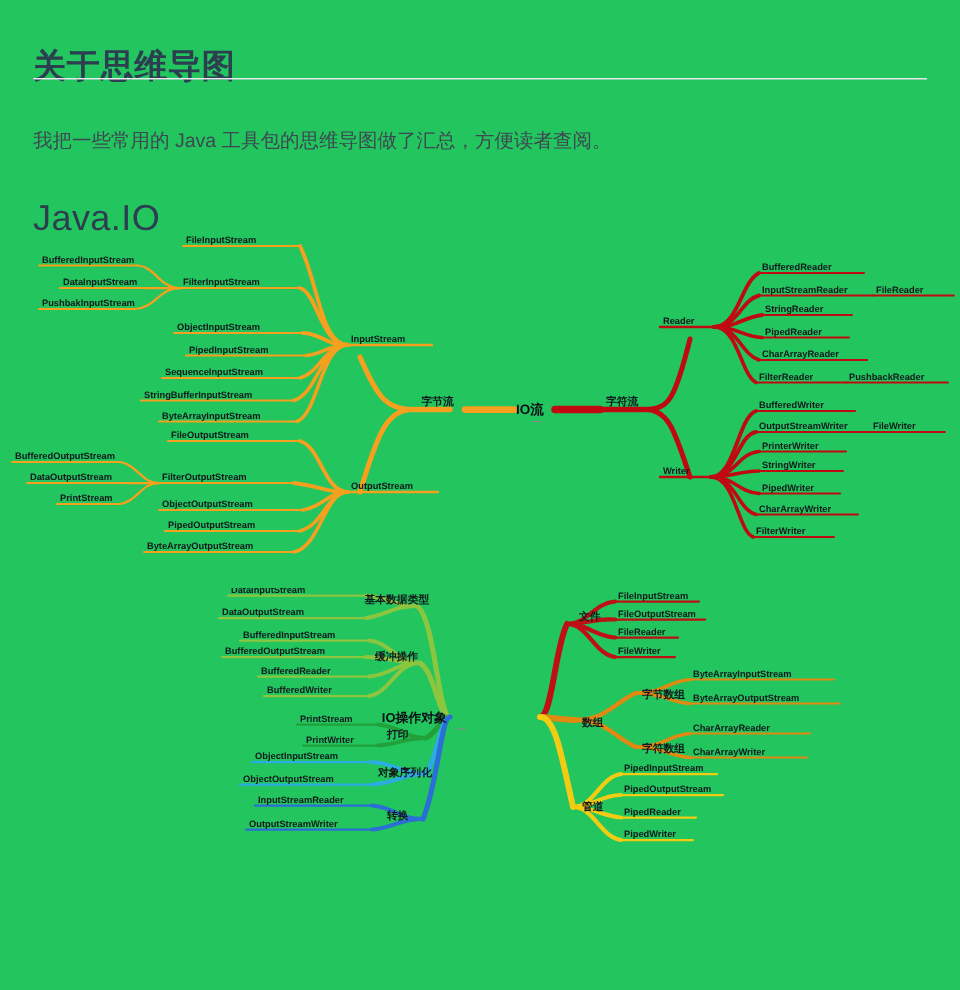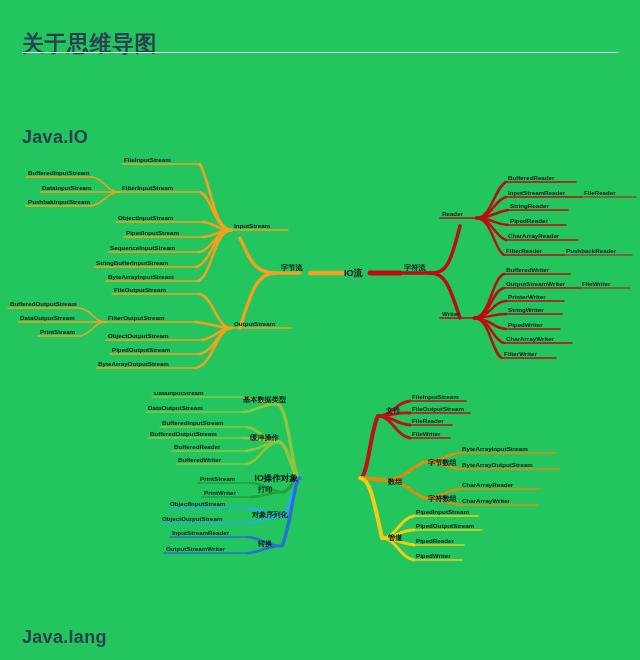--- a/index.html
+++ b/index.html
@@ -18,21 +18,21 @@
   .title-rule{
     position:absolute;left:22px;top:52px;width:596px;height:1px;
     background:#e6e9ed;
   }
   .intro{
     position:absolute;left:22px;top:70px;width:600px;
     font-size:13px;color:#3d4852;line-height:1.7;
   }
   .sec-head{
     position:absolute;left:22px;
-    font-size:18px;font-weight:bold;color:#2c3e50;
+    font-size:24px;font-weight:normal;color:#2c3e50;
     letter-spacing:0.3px;
   }
   #sec-io{top:112px;}
   #sec-lang{top:612px;}
   .map{position:absolute;left:0;}
   #map1{top:148px;}
   #map2{top:392px;}
   svg{display:block;}
   text{font-family:"Liberation Sans","DejaVu Sans",sans-serif;}
   .lbl{font-size:6.2px;font-weight:bold;fill:#14181d;}
@@ -41,20 +41,21 @@
   .lbl-center2{font-size:8.6px;font-weight:bold;fill:#0d1117;}
   path{fill:none;stroke-linecap:round;}
 </style>
 </head>
 <body>
 
 <div class="page">
 
   <h1 class="page-title">关于思维导图</h1>
   <div class="title-rule"></div>
+  <p class="intro">我把一些常用的 Java 工具包的思维导图做了汇总，方便读者查阅。</p>
 
   <h2 class="sec-head" id="sec-io">Java.IO</h2>
 
   <div class="map" id="map2">
     <svg width="640" height="210" viewBox="0 0 640 210">
 
       <g>
         <path d="M300,86 C292,86 290,20 278,12" stroke="#8CC63E" stroke-width="3.4"></path>
         <path d="M278,12 C262,12 258,6 244,5" stroke="#8CC63E" stroke-width="2.6"></path>
         <path d="M278,12 C262,12 258,18 244,20" stroke="#8CC63E" stroke-width="2.6"></path>
@@ -347,15 +348,14 @@
         <text class="lbl" x="582" y="138">FileWriter</text>
       </g>
 
       <g>
         <text class="lbl-center" x="344" y="128">IO流</text>
         <path d="M355,133 L361,133" stroke="#888" stroke-width="0.8"></path>
       </g>
     </svg>
   </div>
 
-  <h2 class="sec-head" id="sec-lang">Java.lang</h2>
 
 </div>
 
 </body></html>

